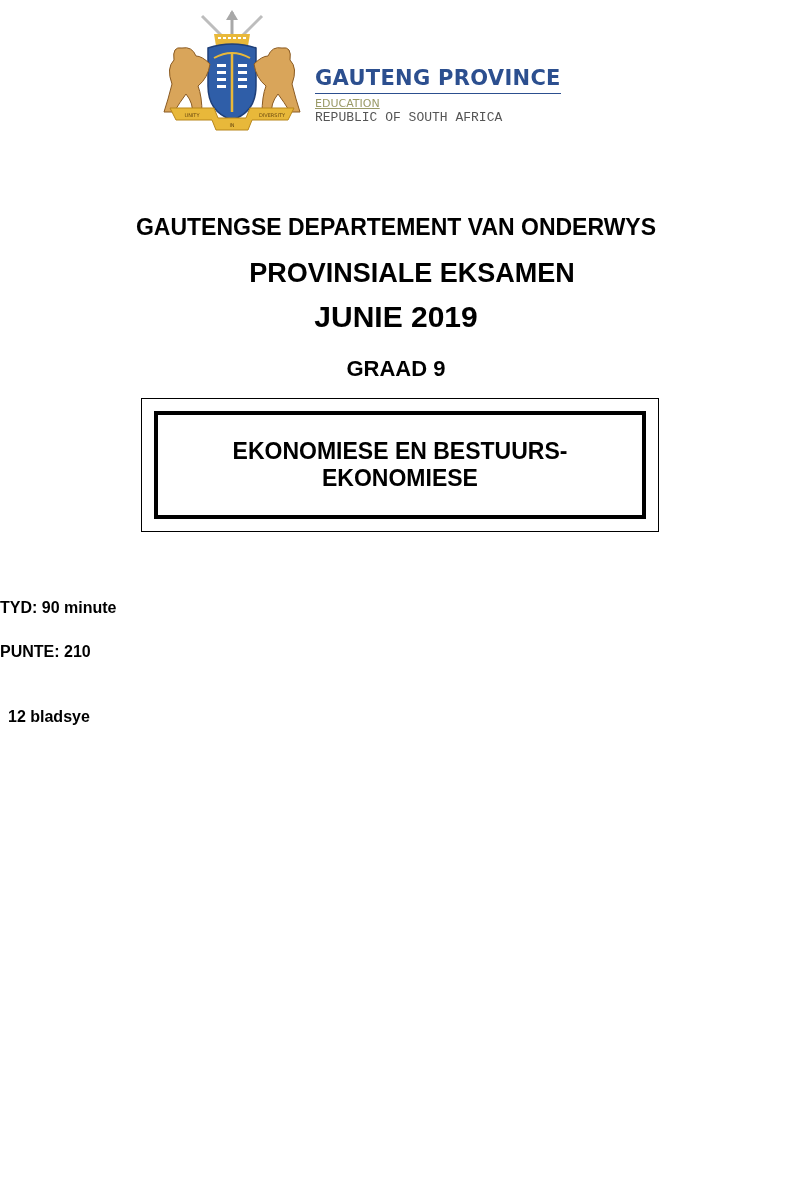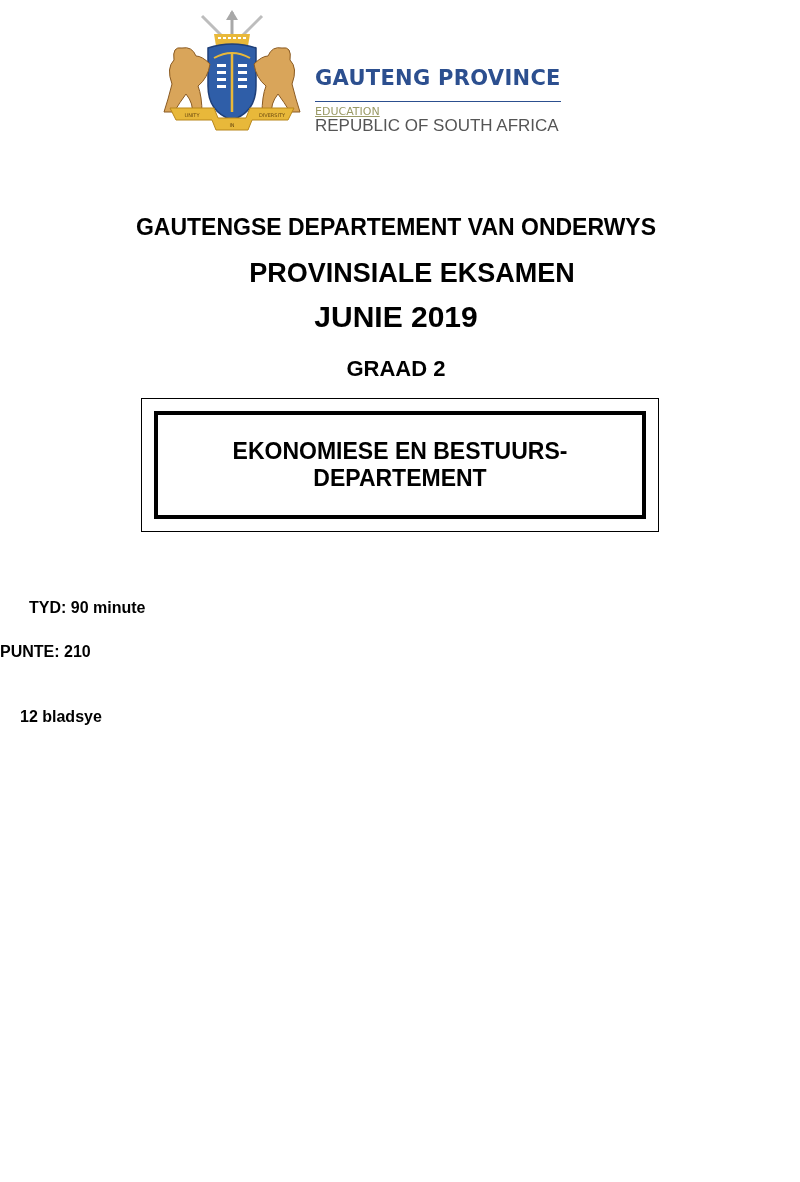--- a/index.html
+++ b/index.html
@@ -3,39 +3,39 @@
 <meta charset="utf-8">
 <style>
   html, body { margin: 0; padding: 0; background: #ffffff; }
   body { width: 800px; height: 1182px; position: relative; overflow: hidden;
          font-family: "Liberation Sans", sans-serif; color: #000; }
   .logo { position: absolute; left: 152px; top: 8px; width: 420px; height: 130px; }
   .crest { position: absolute; left: 0; top: 0; width: 160px; height: 130px; }
   .logo-text { position: absolute; left: 163px; top: 57px; }
   .logo-title { font-family: "DejaVu Sans", sans-serif; font-weight: bold; font-size: 21px;
                 color: #2c4f8f; letter-spacing: 0.3px; border-bottom: 1.5px solid #2c4f8f;
-                padding-bottom: 10px; line-height: 26px; white-space: nowrap; }
+                padding-bottom: 2px; line-height: 26px; white-space: nowrap; }
   .logo-edu { font-family: "DejaVu Sans", sans-serif; font-size: 11px; color: #9a9a66;
               margin-top: 3px; line-height: 14px; text-decoration: underline; }
-  .logo-rsa { font-family: Liberation Sans, sans-serif; font-size: 17px; color: #555;
+  .logo-rsa { font-family: Liberation Mono, monospace; font-size: 13px; color: #555;
               line-height: 14px; }
   .center { position: absolute; left: 0; width: 792px; text-align: center; font-weight: bold; }
   .h-dept { top: 214px; font-size: 23px; }
   .h-exam { top: 258px; font-size: 27px; margin-left: 16px; }
   .h-date { top: 300px; font-size: 30px; }
   .h-grade { top: 356px; font-size: 22px; }
   .subject-box { position: absolute; left: 141px; top: 398px; width: 518px; height: 134px;
                  border: 1px solid #000; box-sizing: border-box; padding: 12px; }
   .subject-inner { width: 100%; height: 100%; border: 4px solid #000; box-sizing: border-box;
                    display: flex; align-items: center; justify-content: center; flex-direction: column;
                    font-weight: bold; font-size: 23px; line-height: 27px; text-align: center; }
   .info { position: absolute; font-weight: bold; font-size: 16px; white-space: nowrap; }
-  .tyd { left: 0; top: 599px; padding-left: 29px; }
+  .tyd { left: 0; top: 599px; }
   .punte { left: 0; top: 643px; }
-  .pages { left: 8px; top: 708px; margin-left: 12px; }
+  .pages { left: 8px; top: 708px; }
   .bo { right: 2px; top: 1167px; font-size: 10px; margin-top: 14px; }
 </style>
 </head>
 <body>
 
 <div class="logo">
   <svg class="crest" viewBox="0 0 160 130">
 
     <line x1="80" y1="4" x2="80" y2="34" stroke="#a8a8a8" stroke-width="3"></line>
     <polygon points="74,12 80,2 86,12" fill="#a8a8a8"></polygon>
@@ -68,25 +68,25 @@
   <div class="logo-text">
     <div class="logo-title">GAUTENG PROVINCE</div>
     <div class="logo-edu">EDUCATION</div>
     <div class="logo-rsa">REPUBLIC OF SOUTH AFRICA</div>
   </div>
 </div>
 
 <div class="center h-dept">GAUTENGSE DEPARTEMENT VAN ONDERWYS</div>
 <div class="center h-exam">PROVINSIALE EKSAMEN</div>
 <div class="center h-date">JUNIE 2019</div>
-<div class="center h-grade">GRAAD 2</div>
+<div class="center h-grade">GRAAD 9</div>
 
 <div class="subject-box">
   <div class="subject-inner">
     <div>EKONOMIESE EN BESTUURS-</div>
-    <div>DEPARTEMENT</div>
+    <div>EKONOMIESE</div>
   </div>
 </div>
 
 <div class="info tyd">TYD: 90 minute</div>
 <div class="info punte">PUNTE: 210</div>
 <div class="info pages">12 bladsye</div>
 <div class="info bo">b.o.</div>
 
 </body></html>

